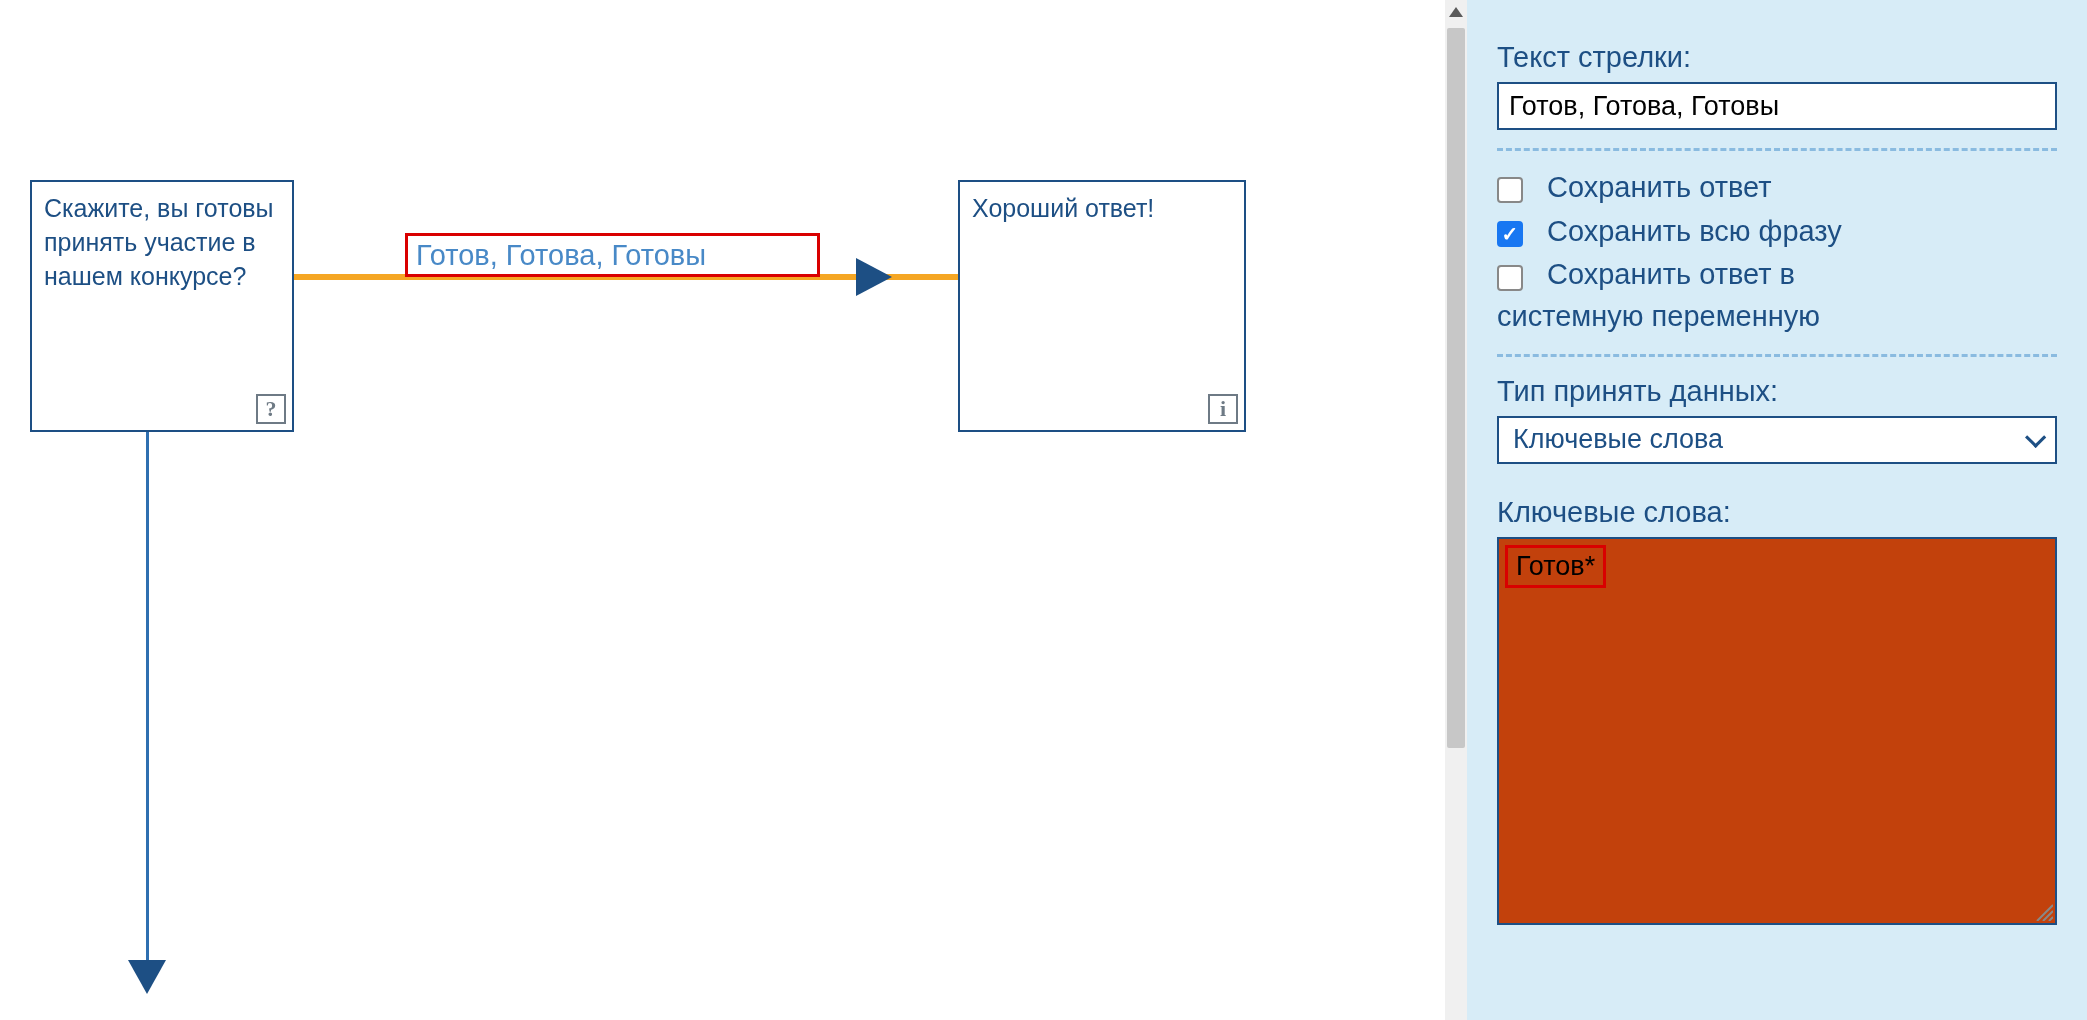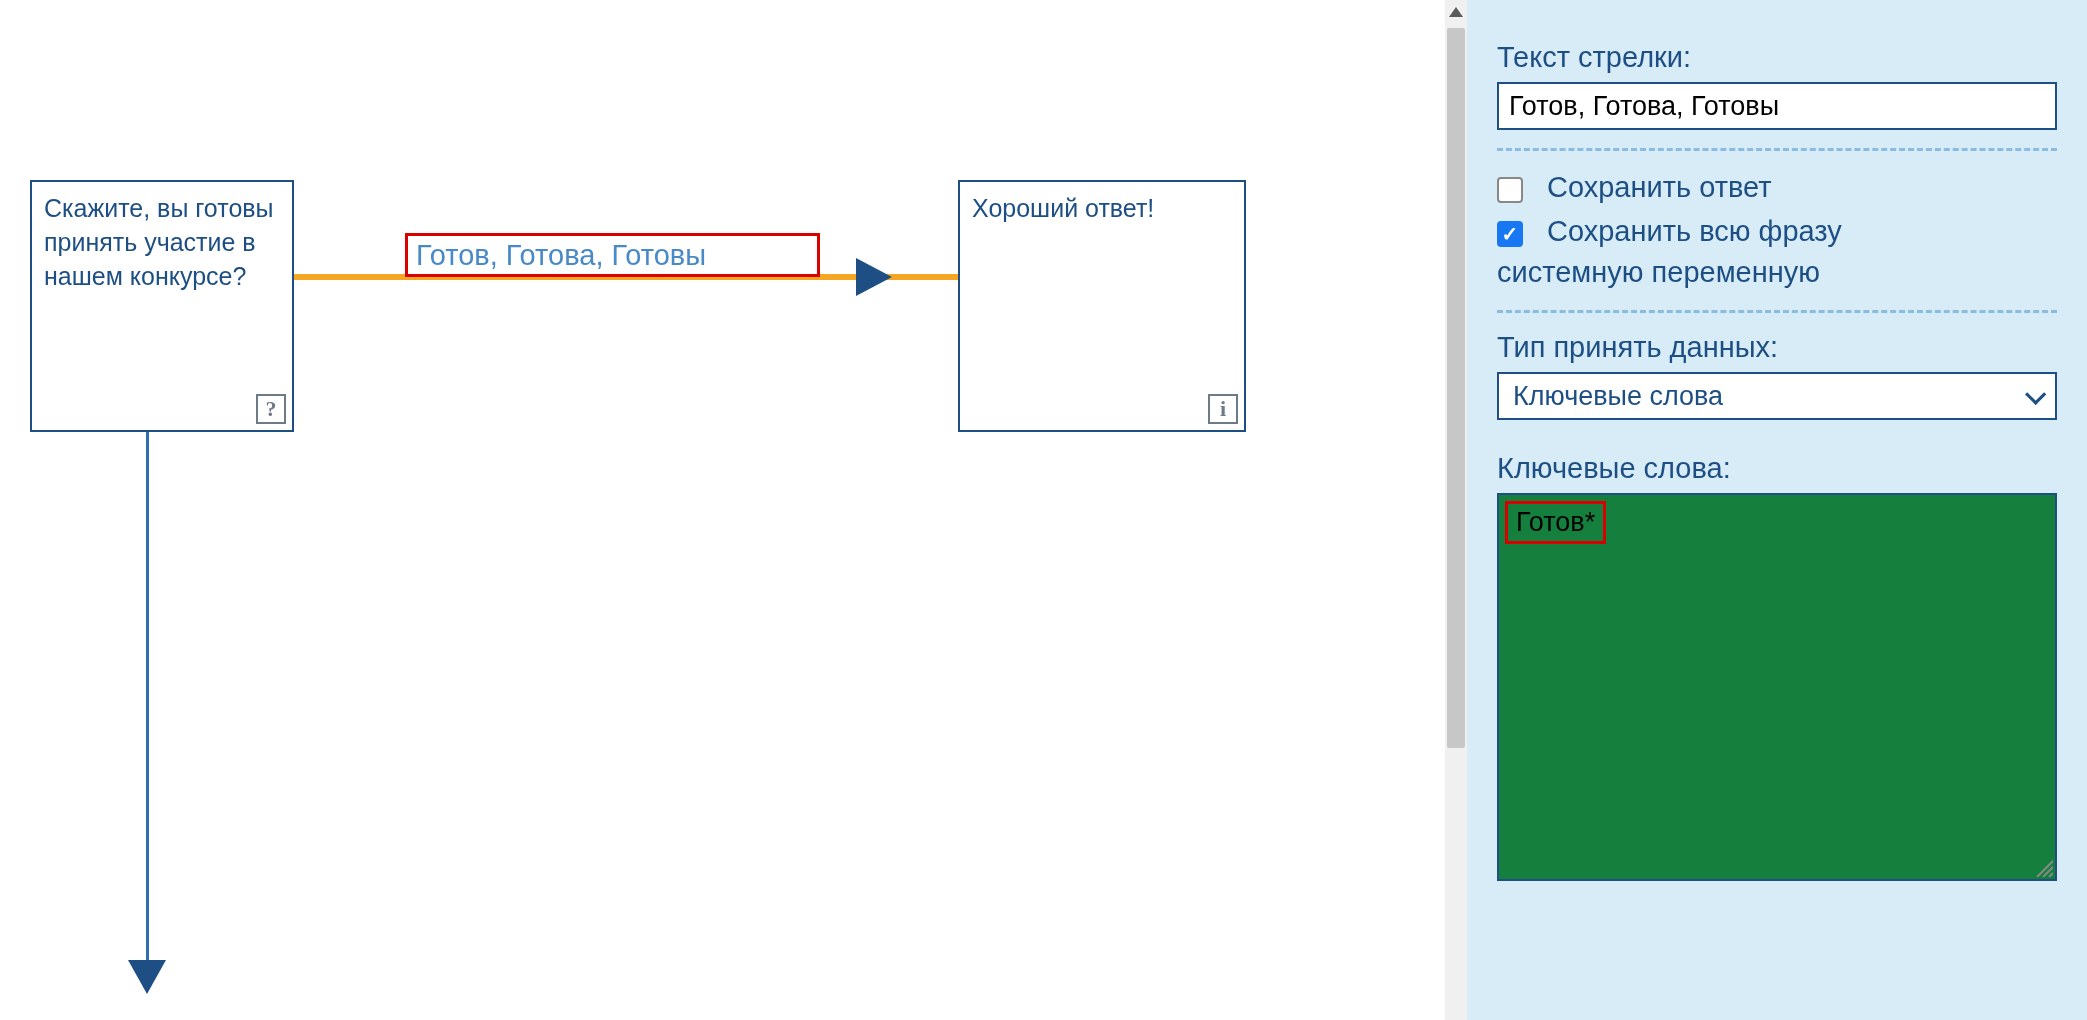--- a/index.html
+++ b/index.html
@@ -197,21 +197,21 @@
     border-style: solid;
     border-color: #1d4f84;
     border-width: 0 3px 3px 0;
     padding: 6px;
     transform: rotate(45deg) translateY(-3px);
   }
   .textarea-box {
     width: 560px;
     height: 388px;
     border: 2px solid #1d4f84;
-    background: #15803d;
+    background: #c2410c;
     padding: 6px;
     position: relative;
   }
   .keyword-chip {
     display: inline-block;
     border: 3px solid #d90000;
     padding: 3px 8px;
     font-size: 27px;
     color: #000000;
   }
@@ -266,20 +266,24 @@
     <div class="check-row">
       <span class="checkbox"></span>
       <span>Сохранить ответ</span>
     </div>
 
     <div class="check-row">
       <span class="checkbox checked"></span>
       <span>Сохранить всю фразу</span>
     </div>
 
+    <div class="check-row">
+      <span class="checkbox"></span>
+      <span>Сохранить ответ в</span>
+    </div>
     <div class="continuation">системную переменную</div>
 
     <hr class="dashed-sep">
 
     <div class="field-label">Тип принять данных:</div>
     <div class="select-box">
       <span>Ключевые слова</span>
       <span class="chevron"></span>
     </div>
 

